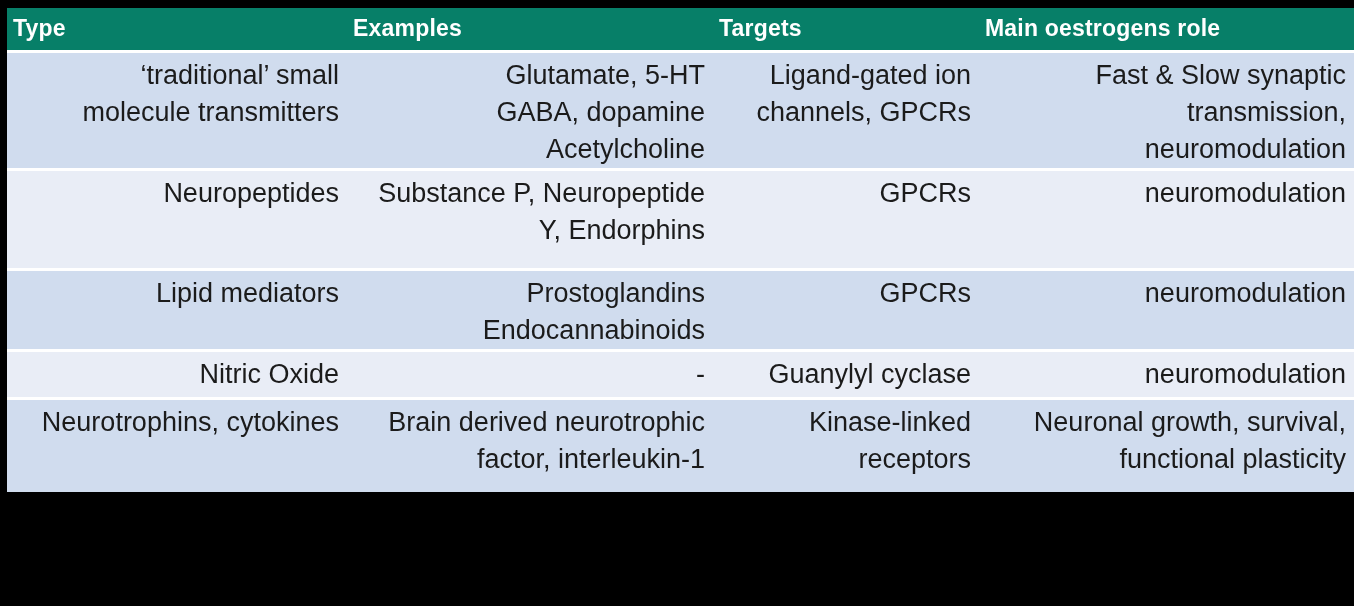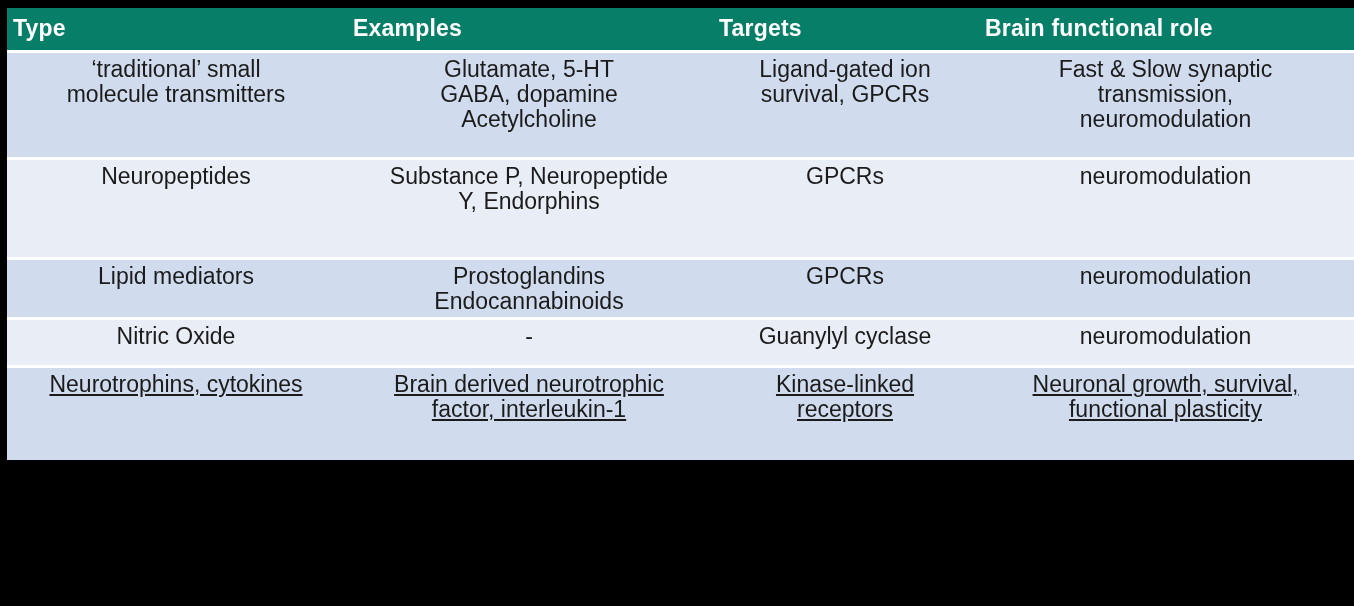--- a/index.html
+++ b/index.html
@@ -35,65 +35,65 @@
     font-weight: bold;
     text-align: left;
     vertical-align: middle;
     height: 45px;
     padding: 0 8px 2px 6px;
     border-bottom: 3px solid #ffffff;
     letter-spacing: 0.2px;
   }
   tbody td {
     color: #1b1b1b;
-    font-size: 23px;
-    line-height: 25px;
+    font-size: 27px;
+    line-height: 37px;
     vertical-align: top;
-    text-align: center;
+    text-align: right;
     padding: 4px 8px 0 6px;
     white-space: pre-line;
   }
   tbody tr:nth-child(odd) td  { background: #d0dcee; }
   tbody tr:nth-child(even) td { background: #e9edf6; }
   tbody tr:not(:last-child) td { border-bottom: 3px solid #ffffff; }
   tbody tr:nth-child(1) td { height: 107px; }
   tbody tr:nth-child(2) td { height: 100px; }
   tbody tr:nth-child(3) td { height: 60px;  }
   tbody tr:nth-child(4) td { height: 48px;  }
-  tbody tr:nth-child(5) td { height: 92px; text-decoration: underline;  }
+  tbody tr:nth-child(5) td { height: 92px;  }
   tbody tr:nth-child(6) td { height: 107px; }
 </style>
 </head>
 <body>
 
 <div class="frame">
   <table class="nt-table">
     <colgroup>
       <col class="c1">
         <col class="c2">
         <col class="c3">
         <col class="c4">
     </colgroup>
     <thead>
       <tr>
         <th>Type</th>
         <th>Examples</th>
         <th>Targets</th>
-        <th>Brain functional role</th>
+        <th>Main oestrogens role</th>
       </tr>
     </thead>
     <tbody>
       <tr>
         <td>‘traditional’ small
 molecule transmitters</td>
         <td>Glutamate, 5-HT
 GABA, dopamine
 Acetylcholine</td>
         <td>Ligand-gated ion
-survival, GPCRs</td>
+channels, GPCRs</td>
         <td>Fast &amp; Slow synaptic
 transmission,
 neuromodulation</td>
       </tr>
       <tr>
         <td>Neuropeptides</td>
         <td>Substance P, Neuropeptide
 Y, Endorphins</td>
         <td>GPCRs</td>
         <td>neuromodulation</td>

